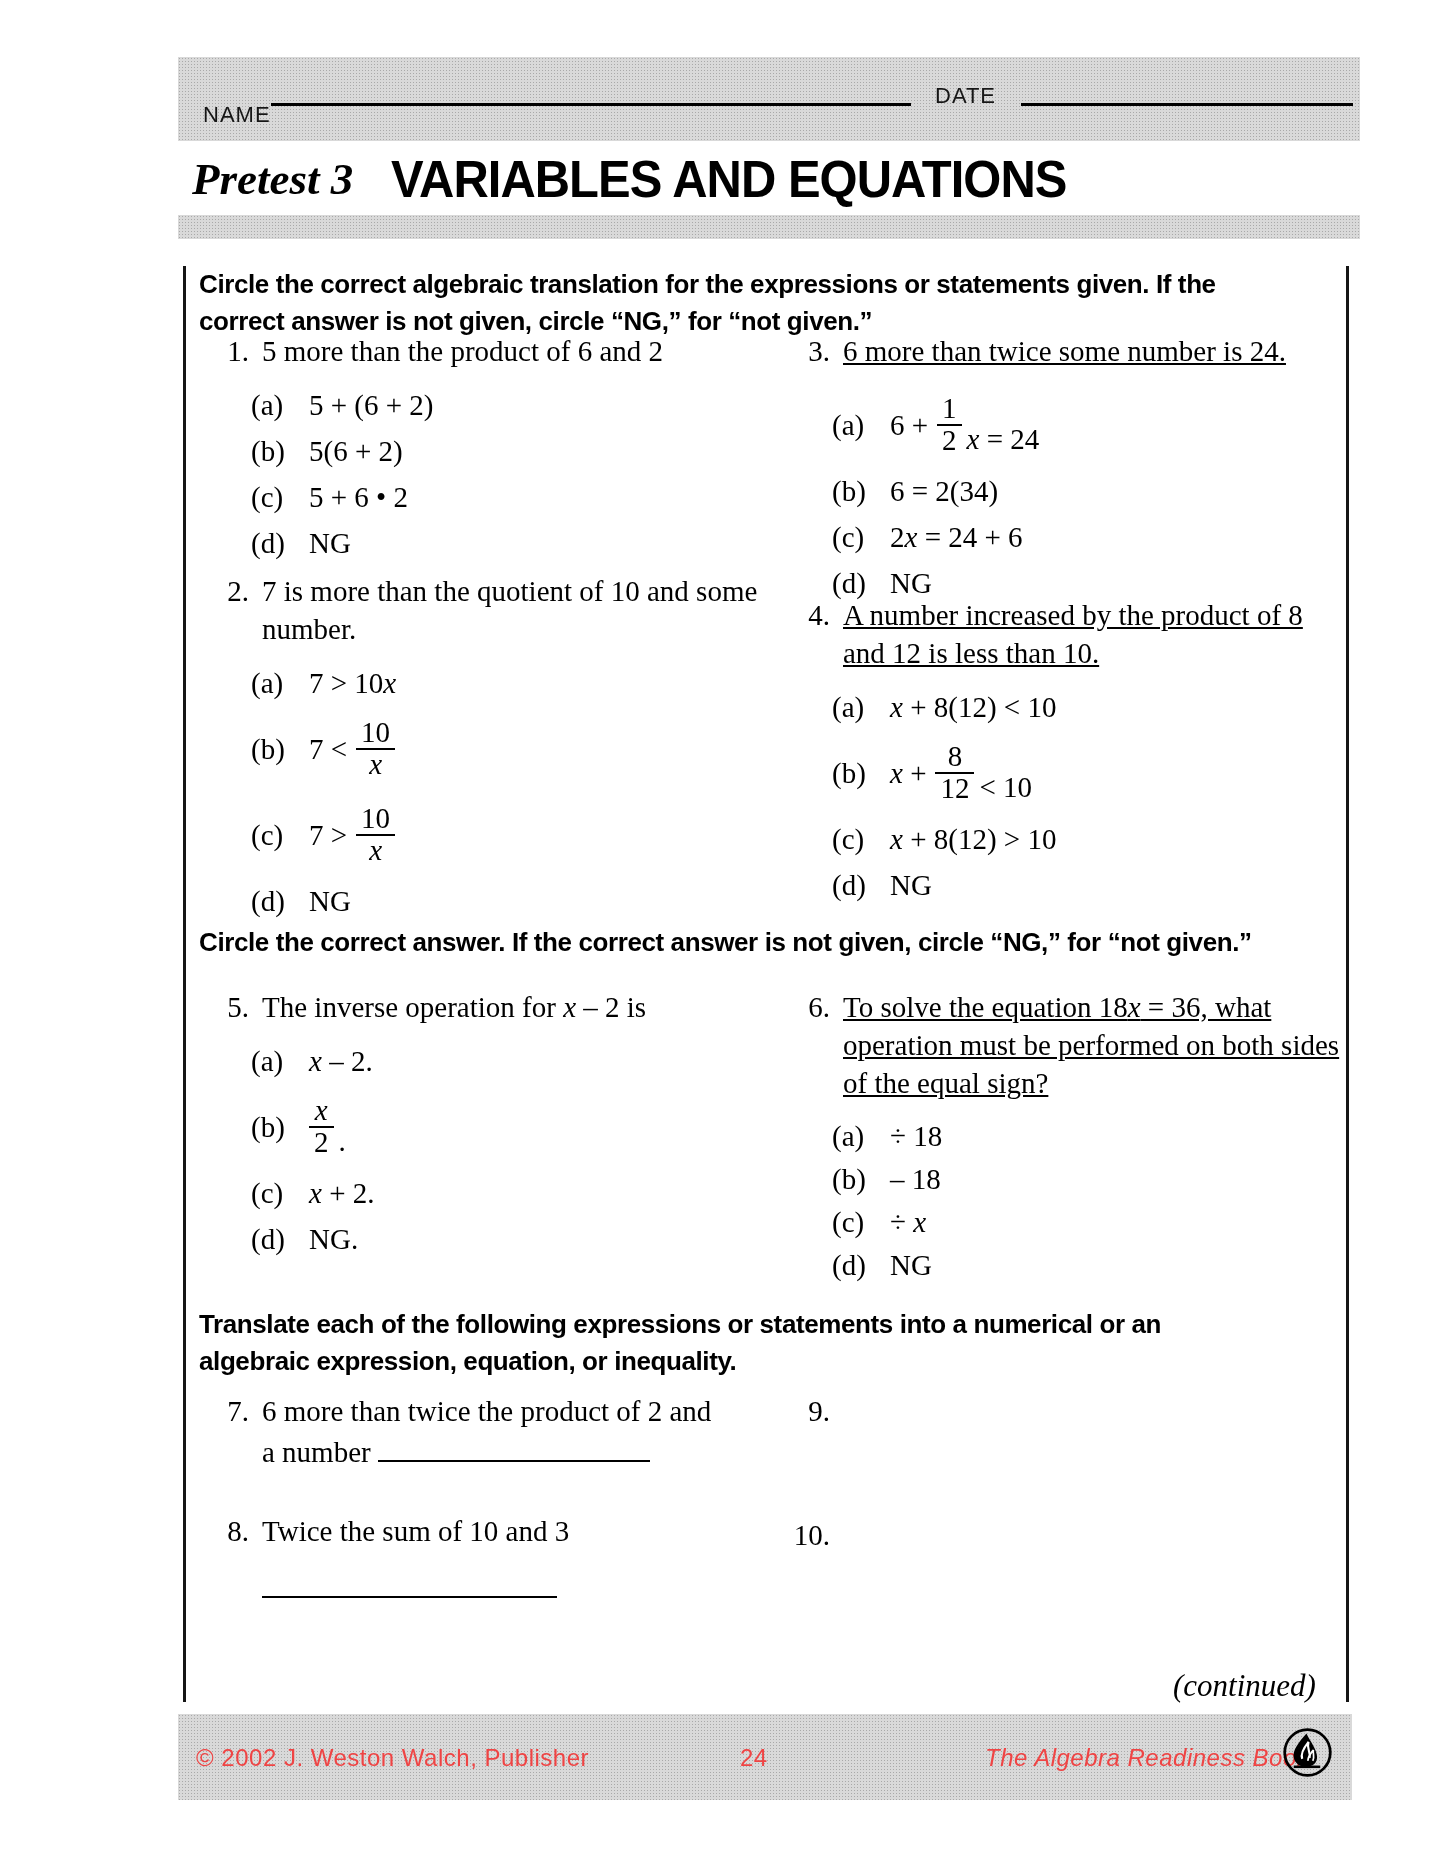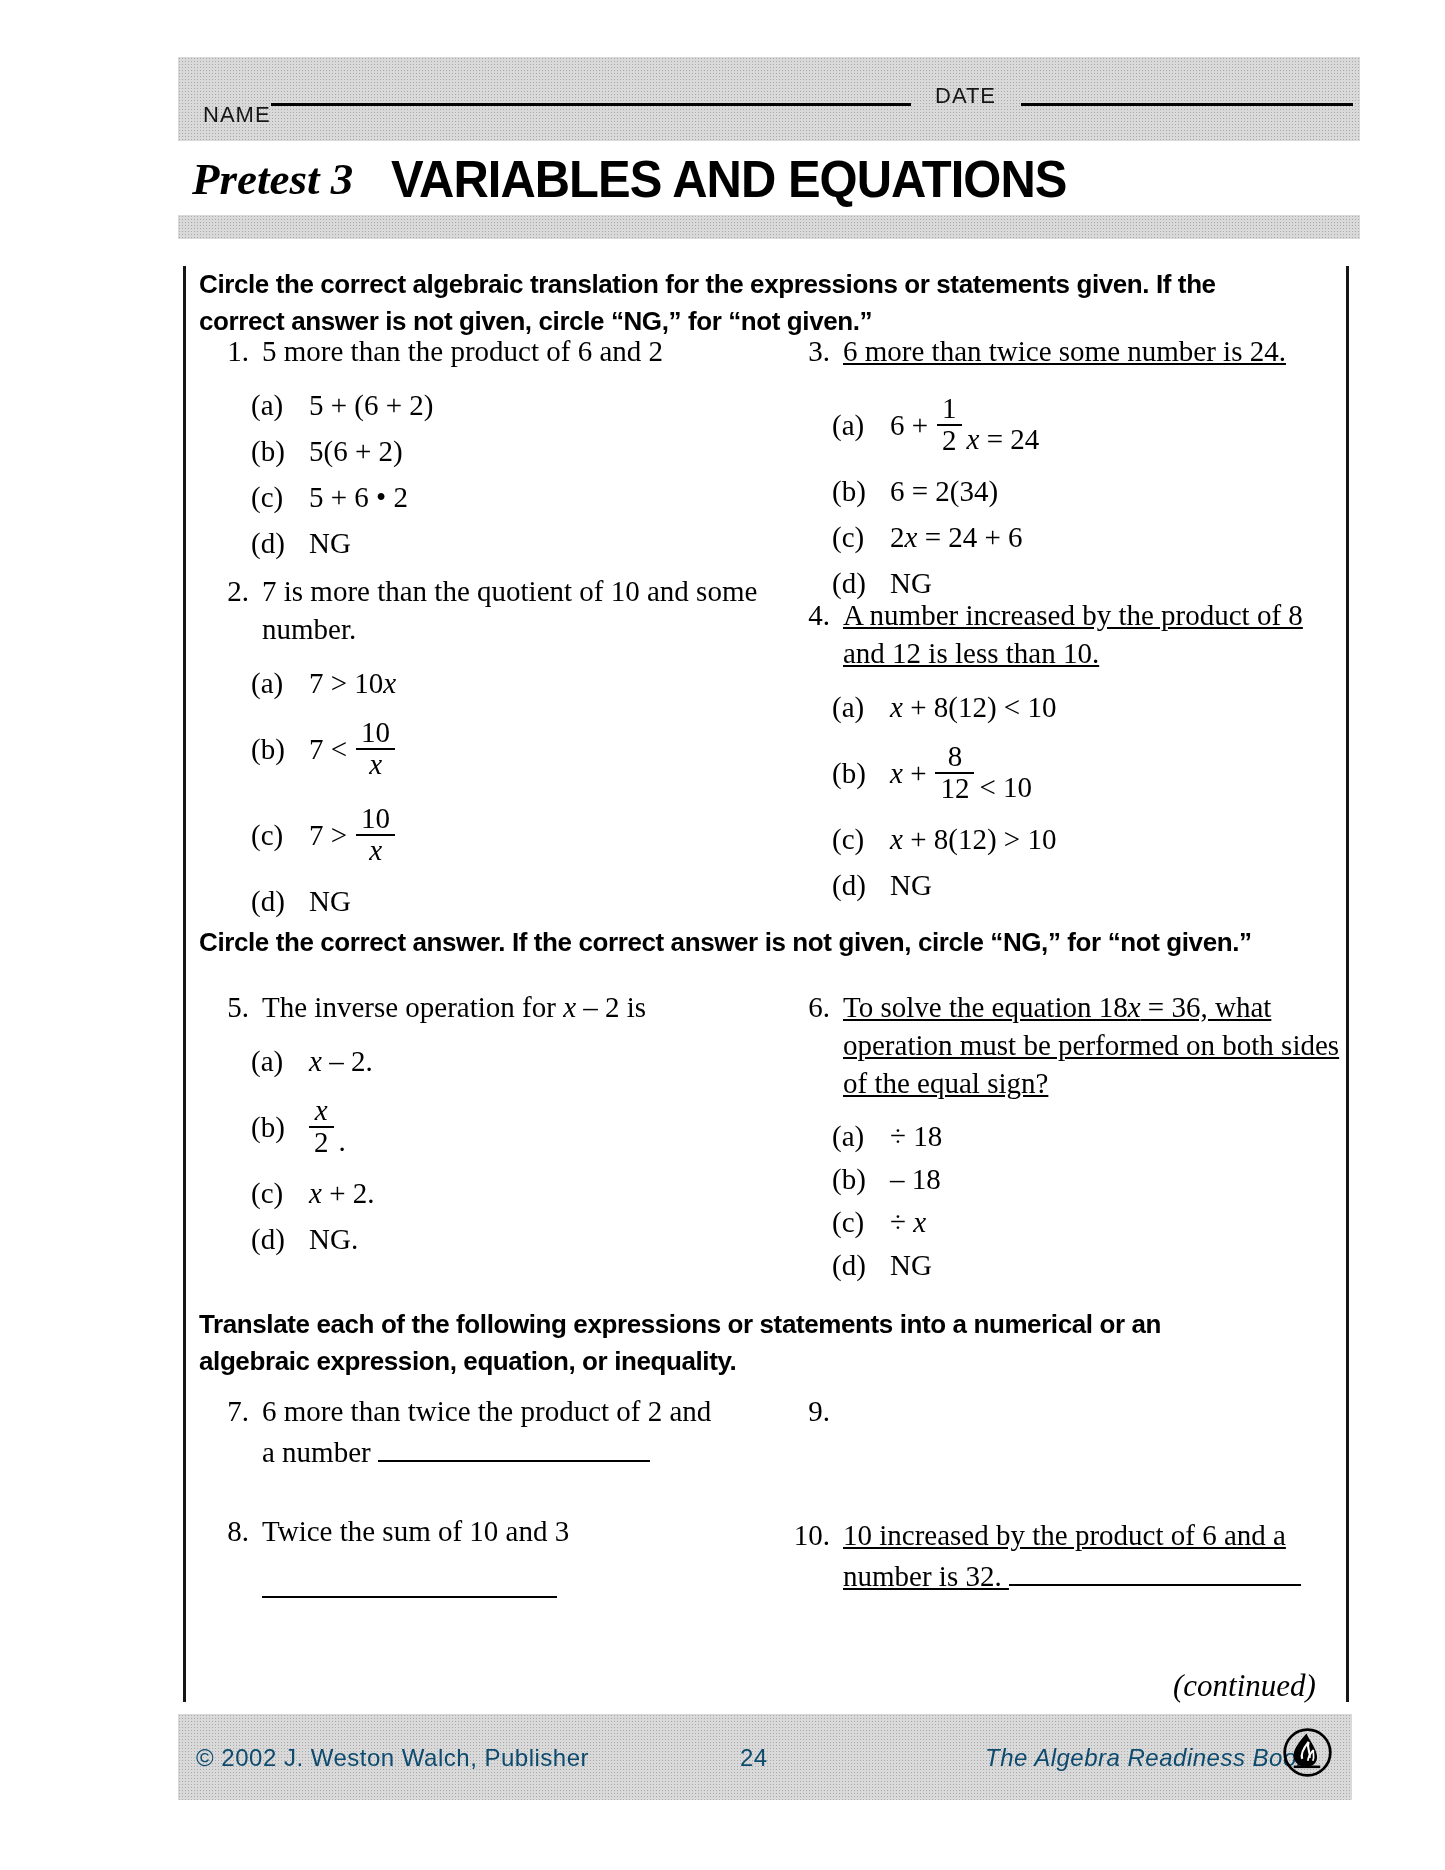--- a/index.html
+++ b/index.html
@@ -37,21 +37,21 @@
   .optlabel{flex:none;width:58px;}
   .math i{font-style:italic;}
   .pre{margin-right:9px;} .post{margin-left:5px;margin-top:27px;}
   .frac{display:inline-block;text-align:center;vertical-align:middle;line-height:1.02;}
   .fnum{display:block;padding:0 5px;}
   .fden{display:block;border-top:2px solid #000;padding:0 5px;}
   .blank{display:inline-block;border-bottom:2px solid #000;height:30px;vertical-align:baseline;}
   .blank.block{display:block;border-bottom:2px solid #000;height:0;}
   #continued{position:absolute;left:1173px;top:1668px;font-style:italic;font-size:31px;}
   .ftr-text{position:absolute;top:1744px;font-family:"Liberation Sans",sans-serif;font-size:24px;
-            letter-spacing:.5px;color:#0c4a6e;}
+            letter-spacing:.5px;color:#ef4444;}
   #logo{position:absolute;left:1281px;top:1726px;width:53px;height:53px;}
 </style>
 </head>
 <body>
 
 <div id="page">
 
   <div id="header-bar" class="bar">
     <span class="hdr-label" style="left:25px;top:26px;margin-top:19px;">NAME</span>
     <div class="hdr-line" style="left:93px;top:46px;width:640px;"></div>
@@ -269,22 +269,20 @@
 
   <div class="q rightcol" style="top:1392px;">
     <div class="qhead">
       <span class="qnum">9.</span>
     </div>
   </div>
 
   <div class="q rightcol" style="top:1516px;">
     <div class="qhead">
       <span class="qnum">10.</span>
-      <span class="qtext"><span>10 increased by the product of 6 and a
-number is 32. </span><span class="blank" style="width:292px;"></span></span>
     </div>
   </div>
 
   <div id="continued">(continued)</div>
 
   <div id="footer-bar" class="bar"></div>
   <span class="ftr-text" style="left:196px;">© 2002 J. Weston Walch, Publisher</span>
   <span class="ftr-text" style="left:740px;">24</span>
   <span class="ftr-text" style="left:985px;font-style:italic;">The Algebra Readiness Book</span>
   <svg id="logo" viewBox="0 0 50 50">

